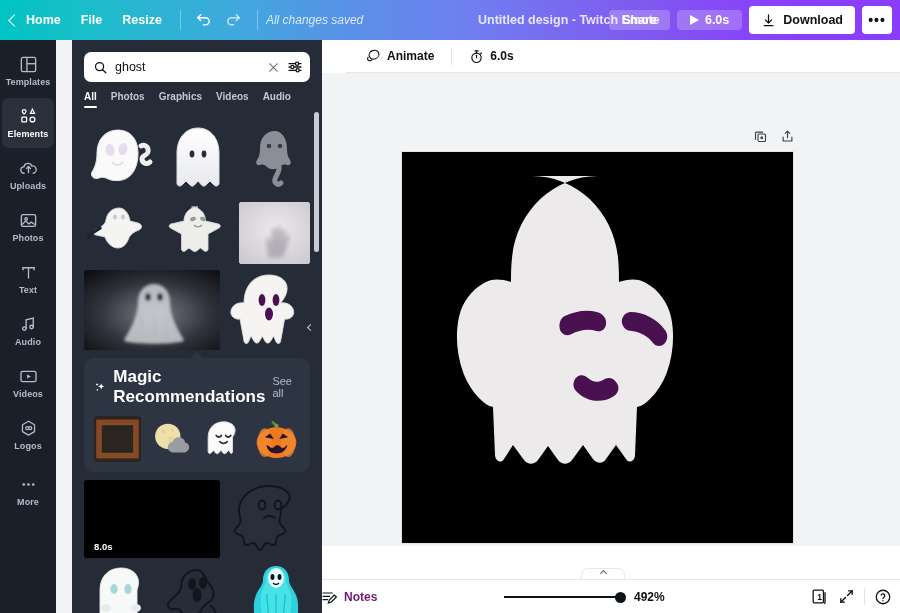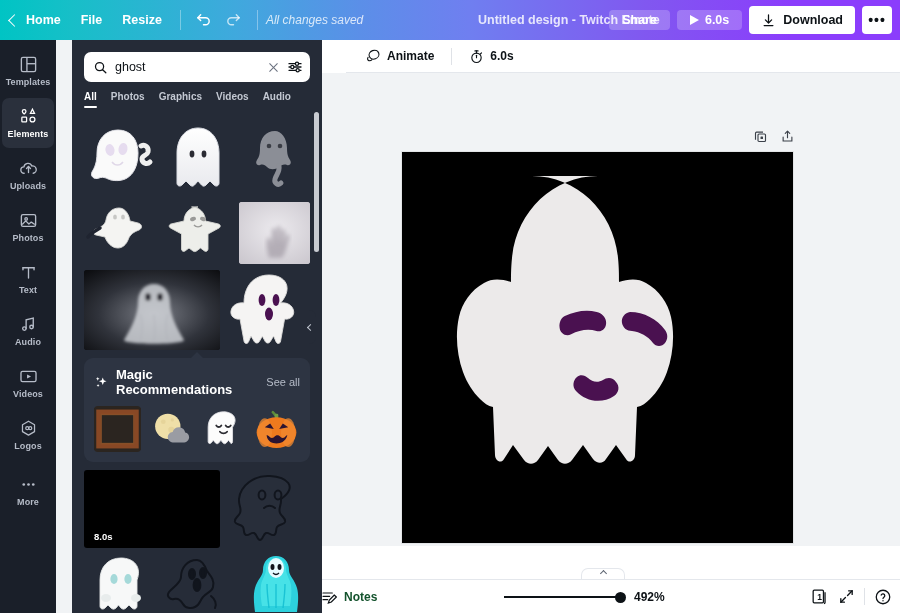--- a/index.html
+++ b/index.html
@@ -104,21 +104,21 @@
   .magic-card {
     margin: 6px 12px; background: #2d3442; border-radius: 9px; padding: 9px 10px 10px 10px;
     position: relative;
   }
   .magic-card::before {
     content: ''; position: absolute; top: -6px; left: 50%; margin-left: -7px;
     border-left: 7px solid transparent; border-right: 7px solid transparent;
     border-bottom: 7px solid #2d3442;
   }
   .magic-head { display: flex; align-items: center; gap: 7px; margin-bottom: 9px; }
-  .magic-title { color: #fff; font-size: 13px; font-weight: bold; flex: 1; }
+  .magic-title { color: #fff; font-size: 17px; font-weight: bold; flex: 1; }
   .see-all { color: #b6bcc8; font-size: 11px; cursor: pointer; }
   .magic-thumbs { display: flex; gap: 6px; }
   .magic-thumb { width: 52px; height: 46px; border-radius: 4px; cursor: pointer;
     display: flex; align-items: center; justify-content: center; overflow: hidden; }
 
   .dur-badge {
     position: absolute; left: 6px; bottom: 5px; color: #fff;
     font-size: 9.5px; font-weight: bold; background: rgba(0,0,0,0.55);
     padding: 1px 4px; border-radius: 3px;
   }
@@ -152,21 +152,21 @@
     position: absolute; left: 96px; top: 79px; width: 391px; height: 391px;
     background: #000; box-shadow: 0 0 0 1px rgba(0,0,0,0.06); overflow: hidden; cursor: default;
   }
 
   .bottom-bar {
     position: absolute; bottom: 0; left: 0; width: 594px; height: 34px;
     background: #fff; border-top: 1px solid #e4e7ec;
     display: flex; align-items: center; padding: 0 10px; gap: 10px;
   }
   .notes-btn { display: flex; align-items: center; gap: 7px; font-size: 12px;
-    font-weight: bold; color: #14532d; cursor: pointer; padding: 4px 5px; border-radius: 4px; }
+    font-weight: bold; color: #701a75; cursor: pointer; padding: 4px 5px; border-radius: 4px; }
   .zoom-wrap { position: absolute; left: 198px; display: flex; align-items: center; gap: 12px; }
   .zoom-track { width: 118px; height: 2px; background: #0d1216; position: relative; cursor: pointer; }
   .zoom-knob { position: absolute; right: -4px; top: -4px; width: 11px; height: 11px;
     border-radius: 50%; background: #0d1216; cursor: grab; }
   .zoom-pct { font-size: 12px; font-weight: bold; color: #0d1216; white-space: nowrap; }
   .bb-right { position: absolute; right: 8px; display: flex; align-items: center; gap: 9px; }
   .pages-ic { position: relative; width: 19px; height: 19px; cursor: pointer; }
   .pages-ic .num { position: absolute; inset: 0; display: flex; align-items: center;
     justify-content: center; font-size: 8.5px; font-weight: bold; color: #0d1216; }
   .bb-sep { width: 1px; height: 17px; background: #dfe2e7; }

